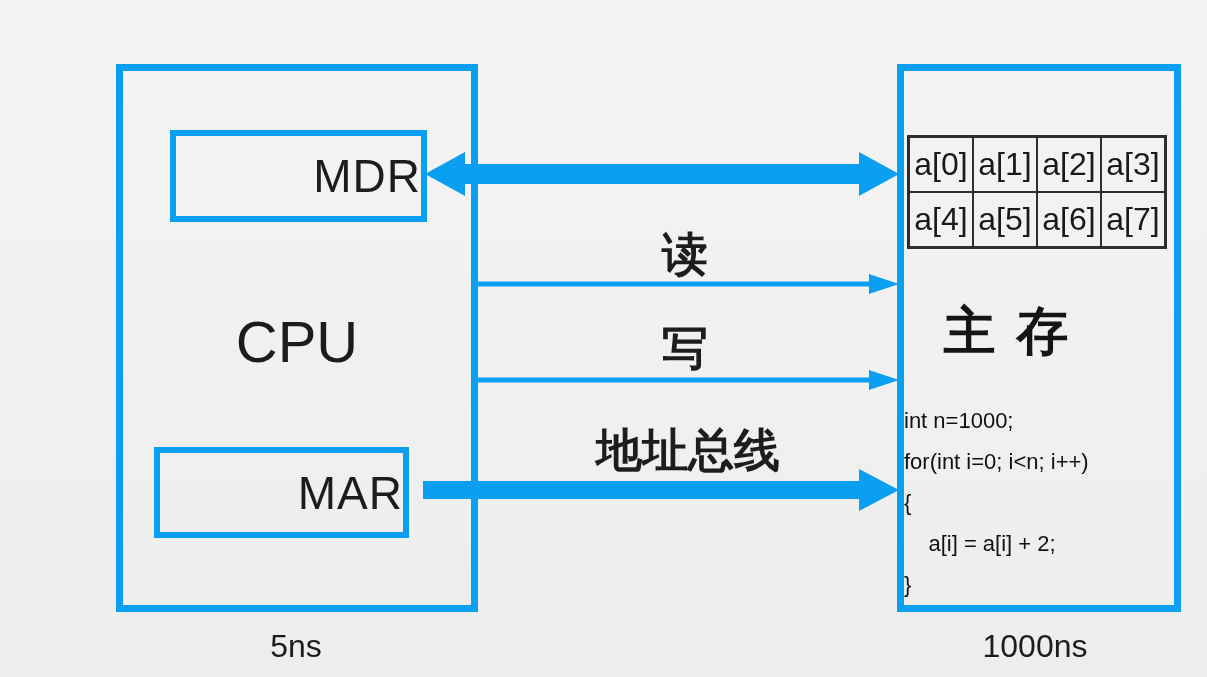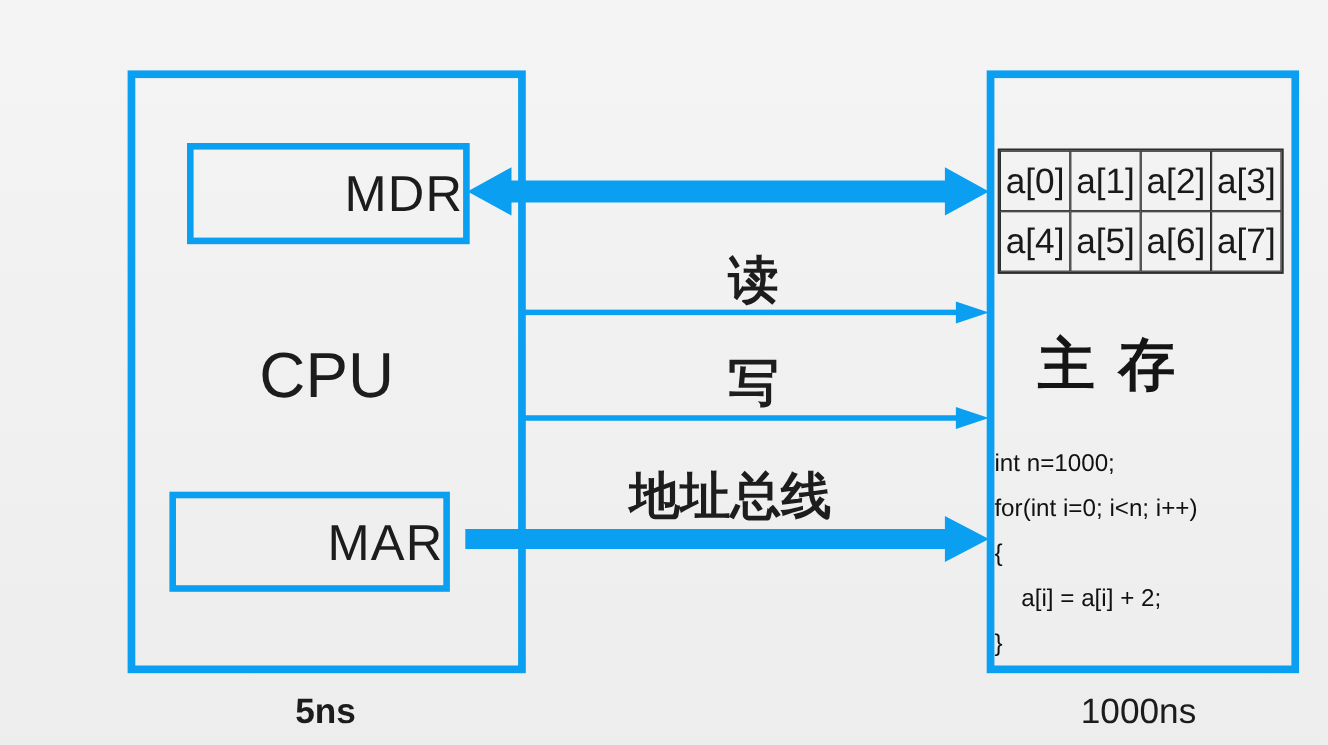--- a/index.html
+++ b/index.html
@@ -119,18 +119,18 @@
     <g fill="#0a9ff0" stroke="none">
       <rect x="472" y="377.5" width="400" height="5"></rect>
       <polygon points="869,370 899,380 869,390"></polygon>
     </g>
 
     <polygon fill="#0a9ff0" points="423,481 859,481 859,469 899,490 859,511 859,499 423,499"></polygon>
   </svg>
 
   <div class="bus-label" style="left:640px;top:224px;width:90px;font-size:46px;">读</div>
   <div class="bus-label" style="left:640px;top:318px;width:90px;font-size:46px;">写</div>
-  <div class="bus-label" style="left:544px;top:420px;width:240px;font-size:46px;font-family:Liberation Serif, serif;">地址总线</div>
+  <div class="bus-label" style="left:568px;top:420px;width:240px;font-size:46px;font-family:Liberation Serif, serif;">地址总线</div>
 
-  <div class="time-label" style="left:216px;top:628px;width:160px;font-weight:bold;">5ns</div>
+  <div class="time-label" style="left:216px;top:628px;width:160px;">5ns</div>
   <div class="time-label" style="left:955px;top:628px;width:160px;">1000ns</div>
 
 </div>
 
 </body></html>

